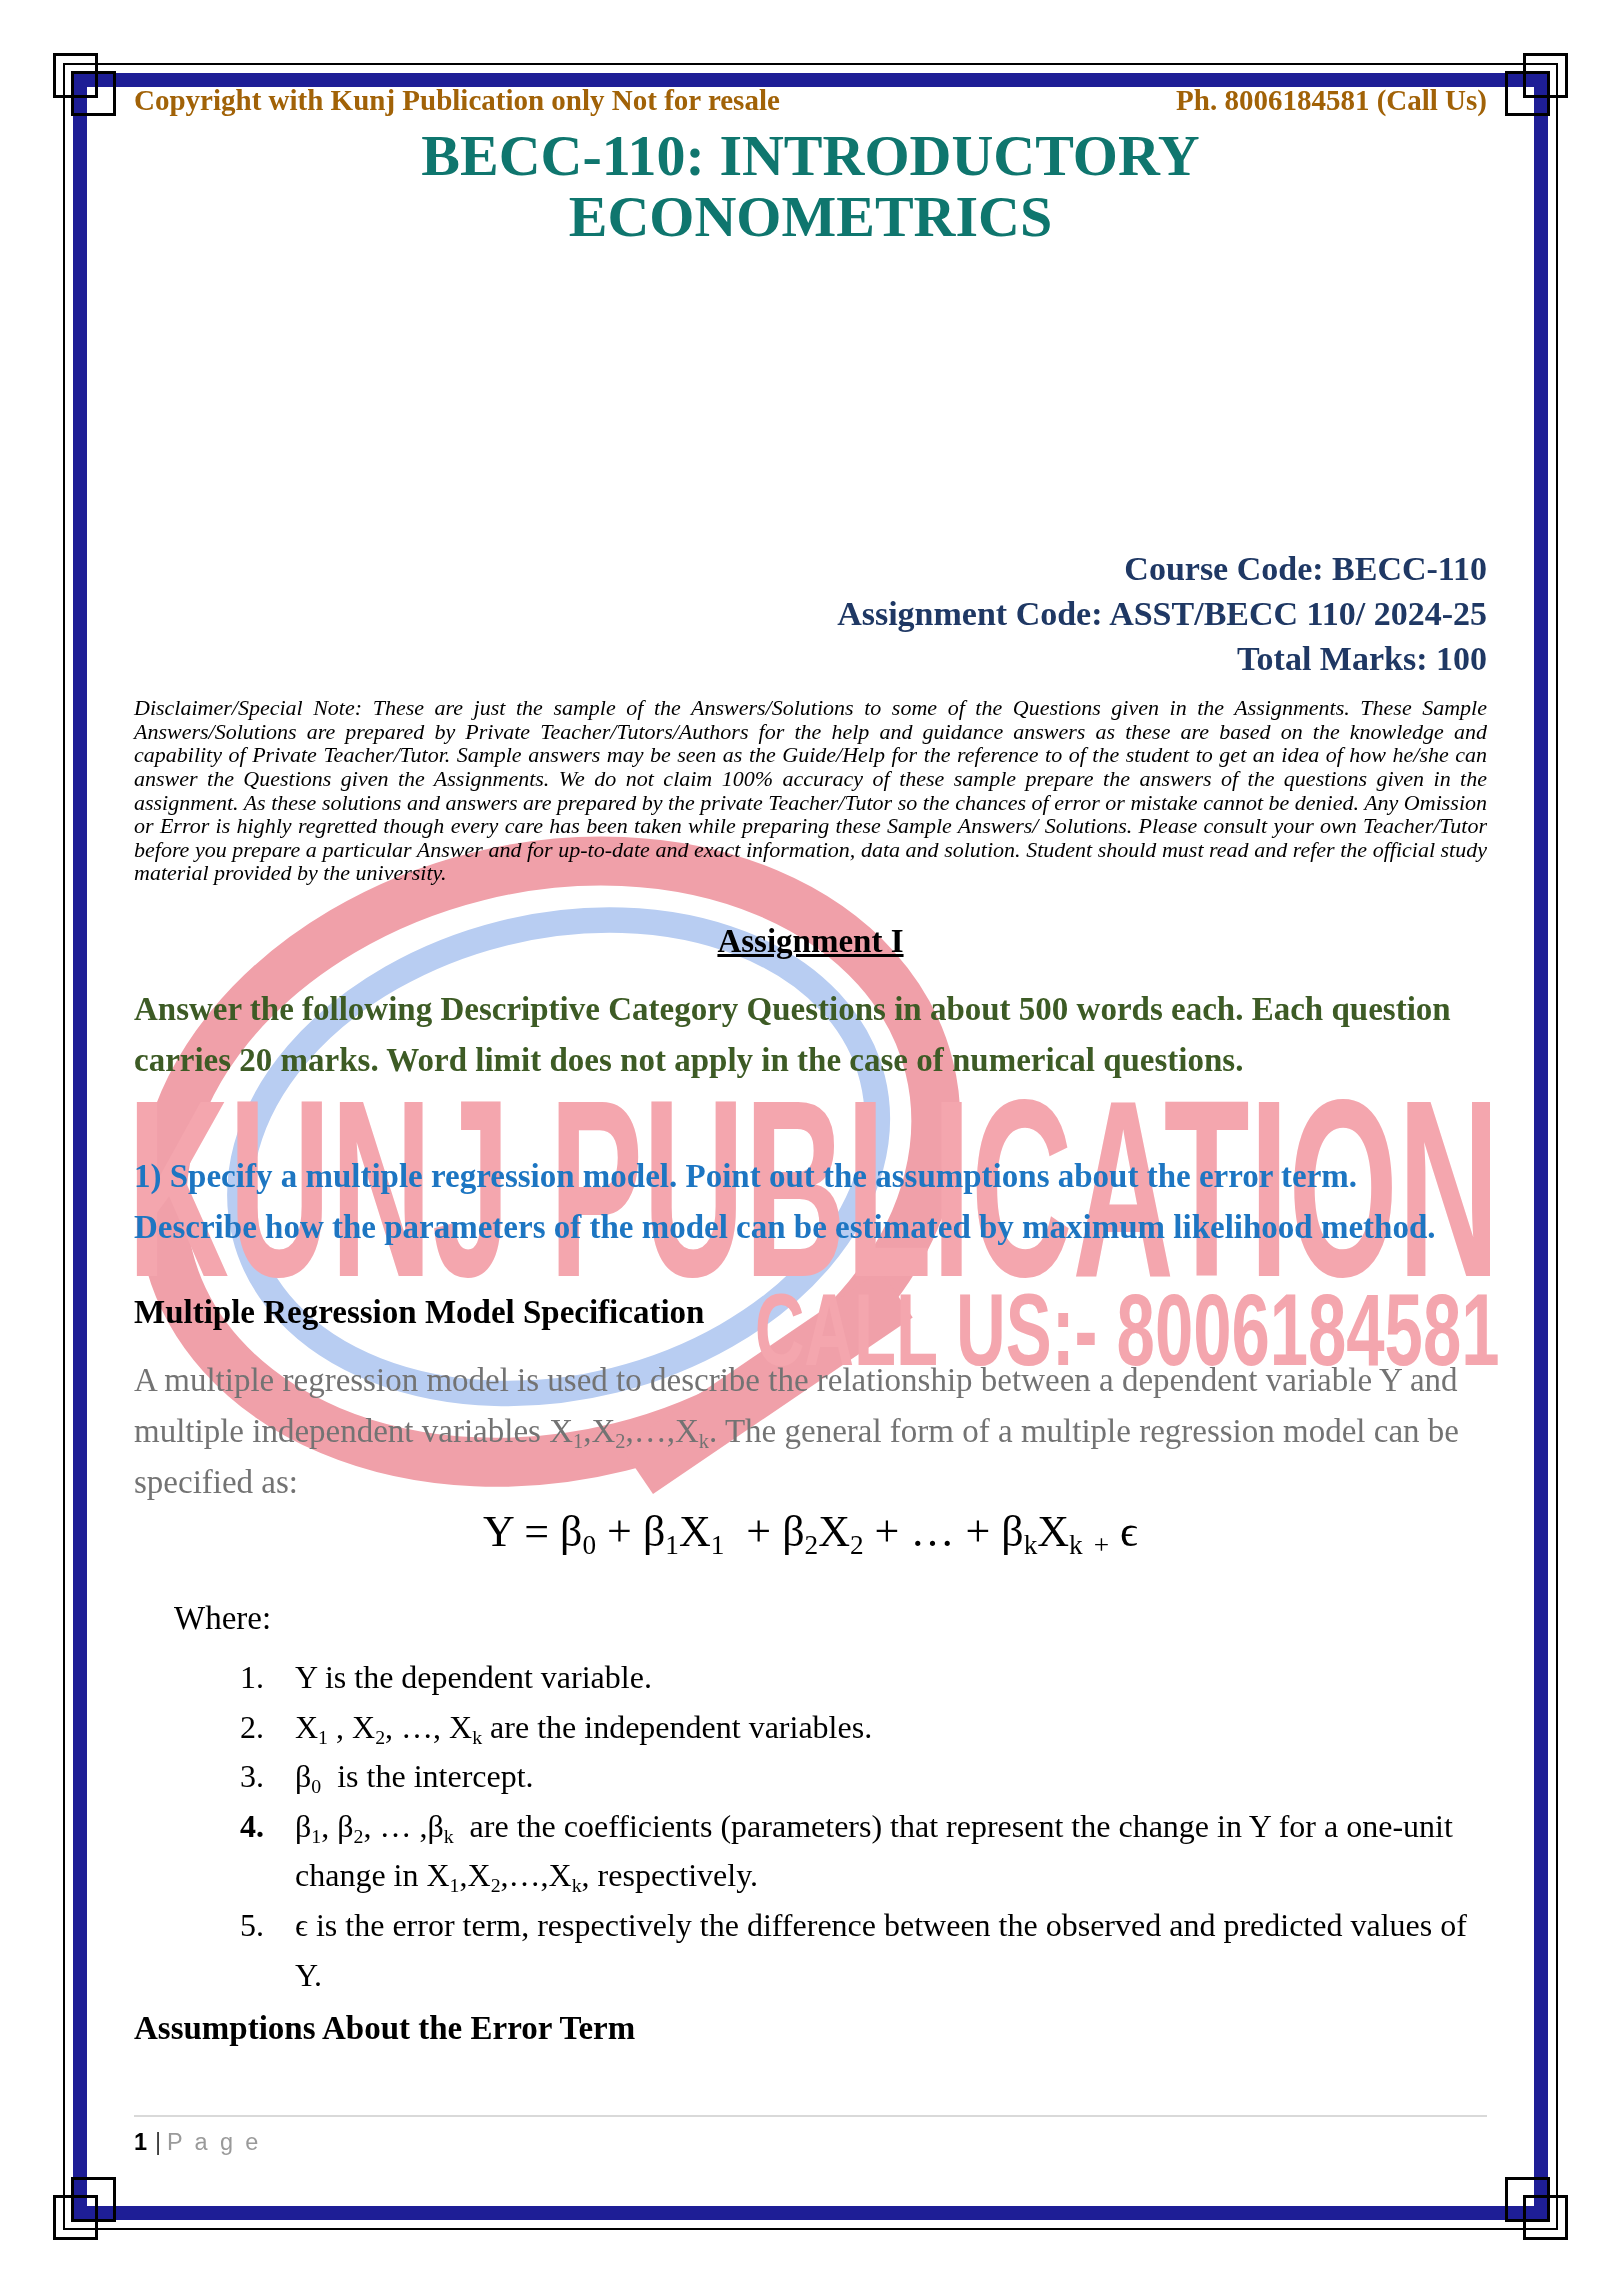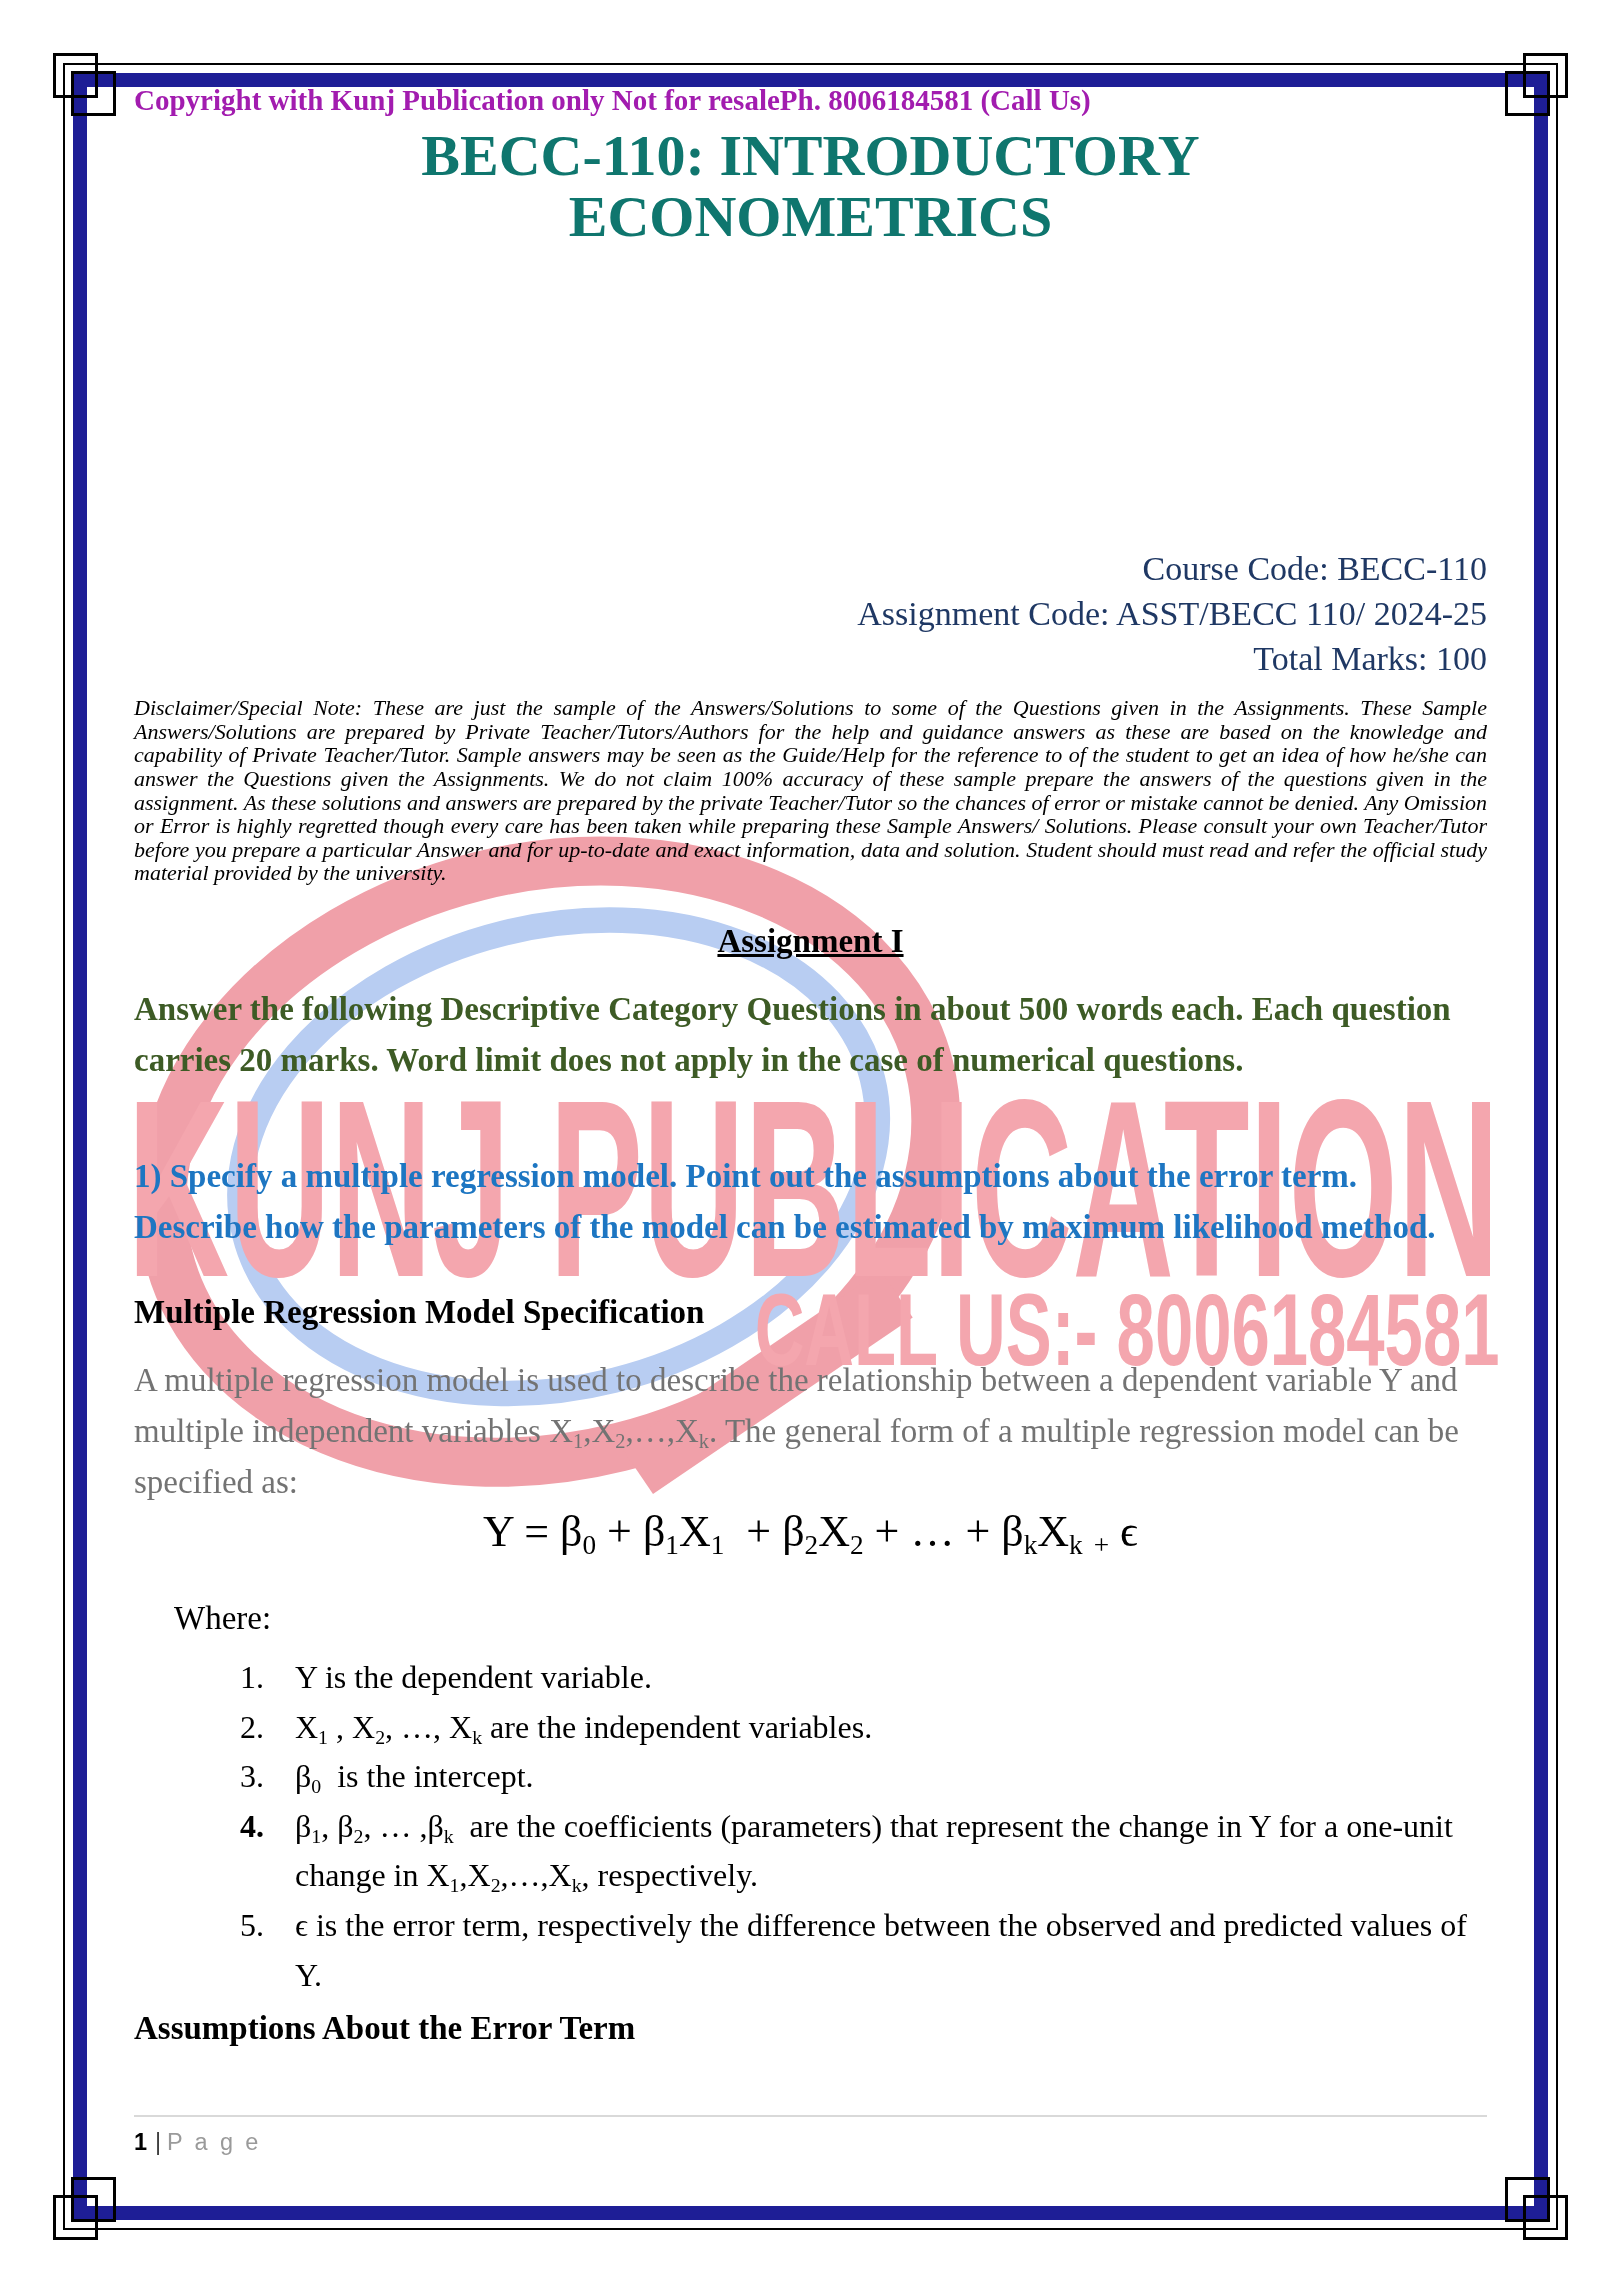--- a/index.html
+++ b/index.html
@@ -12,25 +12,25 @@
   .border-band{position:absolute;left:73px;top:73px;right:73px;bottom:73px;border:14.7px solid #1e1e96;z-index:0;}
   .corner-sq{position:absolute;width:39px;height:39px;border:3.9px solid #000;background:transparent;z-index:2;}
   .tl1{left:53px;top:53px;}  .tl2{left:71px;top:71px;}
   .tr1{right:53px;top:53px;} .tr2{right:71px;top:71px;}
   .bl1{left:53px;bottom:53px;} .bl2{left:71px;bottom:71px;}
   .br1{right:53px;bottom:53px;} .br2{right:71px;bottom:71px;}
   
   .watermark{position:absolute;left:0;top:0;width:1621px;height:2293px;z-index:1;pointer-events:none;}
   
   .blk{position:absolute;left:134px;width:1353px;z-index:3;}
-  .header-row{top:84px;display:flex;justify-content:flex-start;
-    font-size:29px;font-weight:bold;color:#a21caf;font-family:Liberation Serif, serif;}
+  .header-row{top:84px;display:flex;justify-content:space-between;
+    font-size:29px;font-weight:bold;color:#a16207;font-family:Liberation Serif, serif;}
   .title{top:125px;text-align:center;font-size:58px;font-weight:bold;color:#0f766e;line-height:1.06;}
   .title span{display:inline-block;max-width:1245px;}
-  .course{top:547px;text-align:right;font-size:34px;font-weight:normal;color:#1f3864;line-height:1.32;}
+  .course{top:547px;text-align:right;font-size:34px;font-weight:bold;color:#1f3864;line-height:1.32;}
   .disclaimer{top:696px;font-size:22px;font-style:italic;line-height:1.075;text-align:justify;color:#000;}
   .assignment-head{top:923px;text-align:center;font-size:33px;font-weight:bold;color:#000;}
   .assignment-head span{text-decoration:underline;}
   .instructions{top:984px;font-size:33px;font-weight:bold;color:#3d5b25;line-height:1.56;}
   .question{top:1151px;font-size:33px;font-weight:bold;color:#1d76c2;line-height:1.56;}
   .spec-head{top:1294px;font-size:33px;font-weight:bold;color:#000;}
   .intro{top:1355px;font-size:33px;color:#737373;line-height:1.55;white-space:pre-wrap;}
   .equation{top:1506px;text-align:center;font-size:44px;color:#000;white-space:pre-wrap;}
   .where{top:1600px;font-size:33px;color:#000;margin-left:40px;}
   .list{top:1653px;font-size:32px;color:#000;line-height:1.55;}

